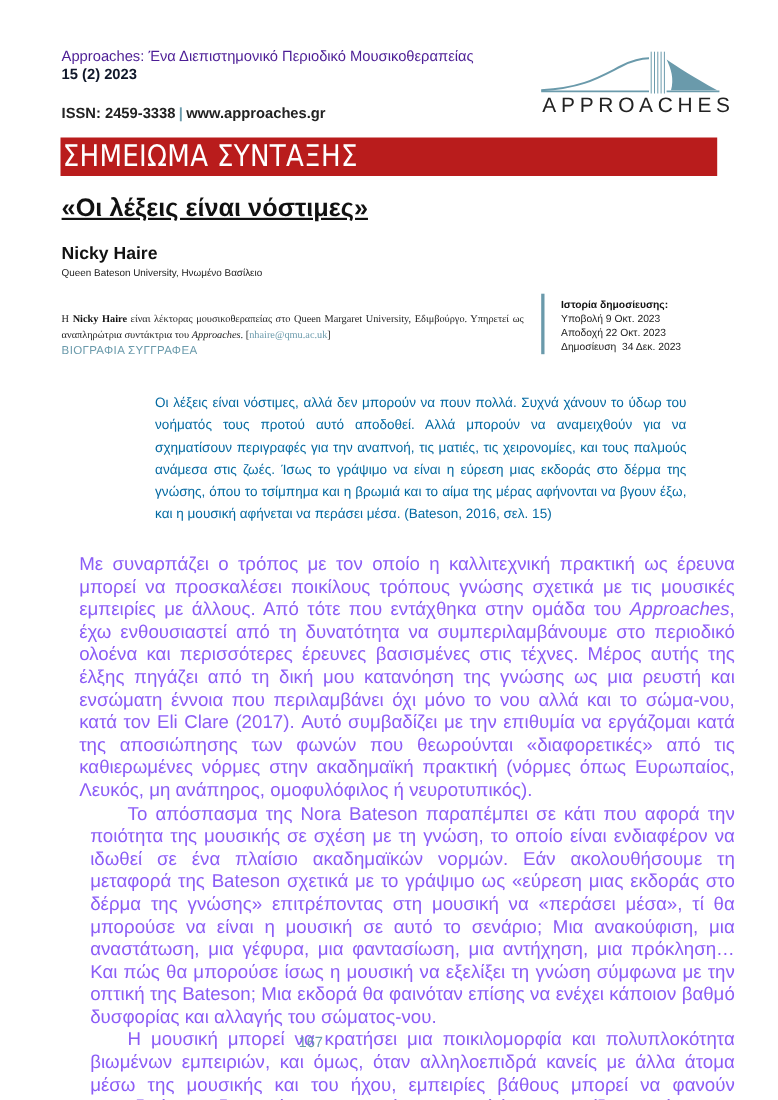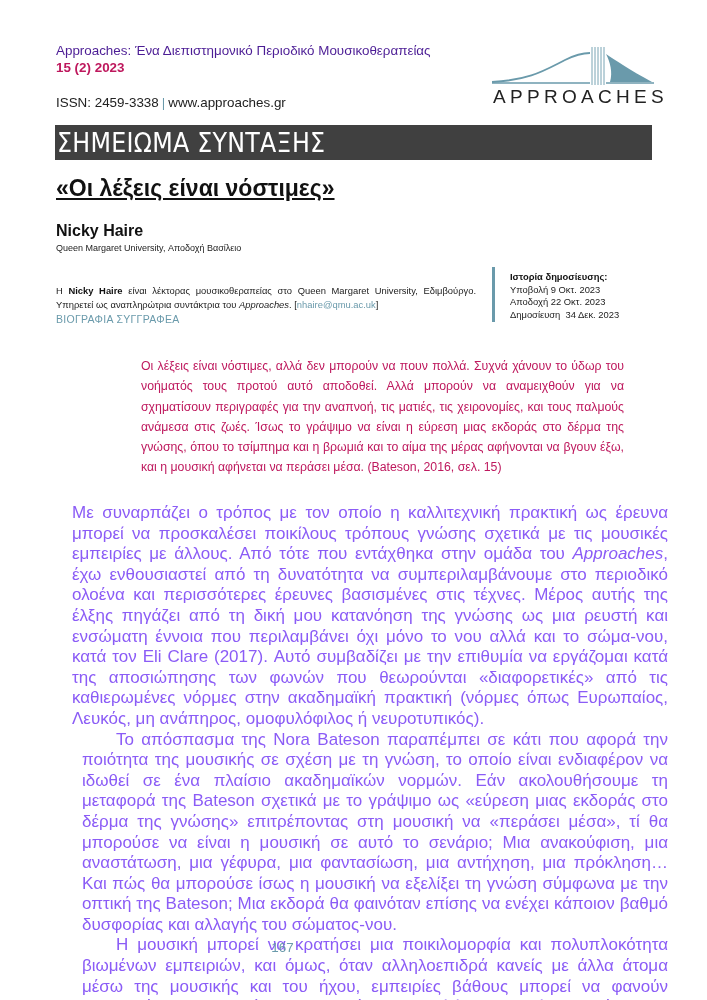--- a/index.html
+++ b/index.html
@@ -1,46 +1,46 @@
 <!DOCTYPE html>
 <html><head>
 <meta charset="utf-8">
 <style>
   html, body { margin: 0; padding: 0; background: #ffffff; }
   body { width: 707px; height: 1000px; position: relative; overflow: hidden; color: #1a1a1a;
          font-family: "Liberation Sans", "DejaVu Sans", sans-serif; }
   .abs { position: absolute; }
 
   .journal-name { left: 56px; top: 43px; font-size: 13.4px; color: #4c1d95; white-space: nowrap; }
-  .issue { left: 56px; top: 60px; font-size: 13.4px; font-weight: bold; color: #be185d; }
-  .issn { left: 56px; top: 95px; font-size: 13.4px; color: #222; white-space: nowrap; }
+  .issue { left: 56px; top: 60px; font-size: 13.4px; font-weight: bold; color: #0f172a; }
+  .issn { left: 56px; top: 95px; font-size: 13.4px; color: #222; white-space: nowrap; font-weight: bold; }
   .issn .sep { color: #6a9aab; margin: 0 3px; }
 
   .logo { left: 490px; top: 40px; width: 170px; height: 72px; }
   .logo-text { left: 493px; top: 86px; width: 160px; font-size: 19px; letter-spacing: 4.3px; color: #222;
                font-family: "Liberation Sans", sans-serif; white-space: nowrap; }
 
-  .banner { left: 55px; top: 125px; width: 597px; height: 35px; background: #404040; }
+  .banner { left: 55px; top: 125px; width: 597px; height: 35px; background: #b91c1c; }
   .banner-text { position: absolute; left: 2px; top: 2px; font-size: 27px; color: #ffffff; letter-spacing: 0.3px;
                  font-family: "DejaVu Sans", sans-serif; font-weight: normal; transform: scaleX(0.88); transform-origin: left top; white-space: nowrap; }
 
   .title { left: 56px; top: 175px; font-size: 23px; font-weight: bold; color: #111; white-space: nowrap; text-decoration: underline; }
   .author { left: 56px; top: 222px; font-size: 16px; font-weight: bold; color: #111; }
   .affil { left: 56px; top: 243px; font-size: 9px; color: #222; white-space: nowrap; }
 
   .bio-head { left: 56px; top: 270px; font-size: 10.5px; color: #6a9aab; letter-spacing: 0.3px; margin-top: 43px; }
-  .bio-text { left: 56px; top: 284px; width: 420px; font-size: 9.4px; line-height: 14px; color: #222; text-align: justify; }
+  .bio-text { left: 56px; top: 284px; width: 420px; font-size: 9.4px; line-height: 14px; color: #222; text-align: justify; font-family: Liberation Serif, serif; }
   .bio-text b { color: #111; }
   .bio-text .email { color: #6a9aab; }
 
   .hist-bar { left: 492px; top: 267px; width: 3px; height: 55px; background: #6a9aab; }
   .hist { left: 510px; top: 271px; font-size: 9.4px; line-height: 12.7px; color: #222; }
   .hist .hist-title { font-weight: bold; color: #111; }
 
-  .quote { left: 141px; top: 356px; width: 483px; font-size: 12.3px; line-height: 20.3px; color: #be185d; text-align: justify; }
+  .quote { left: 141px; top: 356px; width: 483px; font-size: 12.3px; line-height: 20.3px; color: #0369a1; text-align: justify; }
 
   .body { left: 72px; top: 503px; width: 596px; font-size: 17px; line-height: 20.6px; color: #8b5cf6; text-align: justify; }
   .body p { margin: 0; }
   .body p.indent { text-indent: 34px; margin-left: 10px; }
 
   .page-num { left: 0; top: 940px; width: 565px; text-align: center; font-size: 13.4px; color: #6a9aab; }
 </style>
 </head>
 <body>
 
@@ -64,21 +64,21 @@
   </svg>
 </div>
 <div class="abs logo-text">APPROACHES</div>
 
 <div class="abs banner">
   <div class="banner-text">ΣΗΜΕΙΩΜΑ ΣΥΝΤΑΞΗΣ</div>
 </div>
 
 <div class="abs title">«Οι λέξεις είναι νόστιμες»</div>
 <div class="abs author">Nicky Haire</div>
-<div class="abs affil">Queen Margaret University, Αποδοχή Βασίλειο</div>
+<div class="abs affil">Queen Bateson University, Ηνωμένο Βασίλειο</div>
 
 <div class="abs bio-head">ΒΙΟΓΡΑΦΙΑ ΣΥΓΓΡΑΦΕΑ</div>
 <div class="abs bio-text">
   <span>Η </span><b>Nicky Haire</b><span> είναι λέκτορας μουσικοθεραπείας στο Queen Margaret University, Εδιμβούργο. Υπηρετεί ως αναπληρώτρια συντάκτρια του </span><i>Approaches</i><span>. [</span><span class="email">nhaire@qmu.ac.uk</span><span>]</span>
 </div>
 
 <div class="abs hist-bar"></div>
 <div class="abs hist">
   <div class="hist-title">Ιστορία δημοσίευσης:</div>
   <div>Υποβολή 9 Οκτ. 2023</div>

